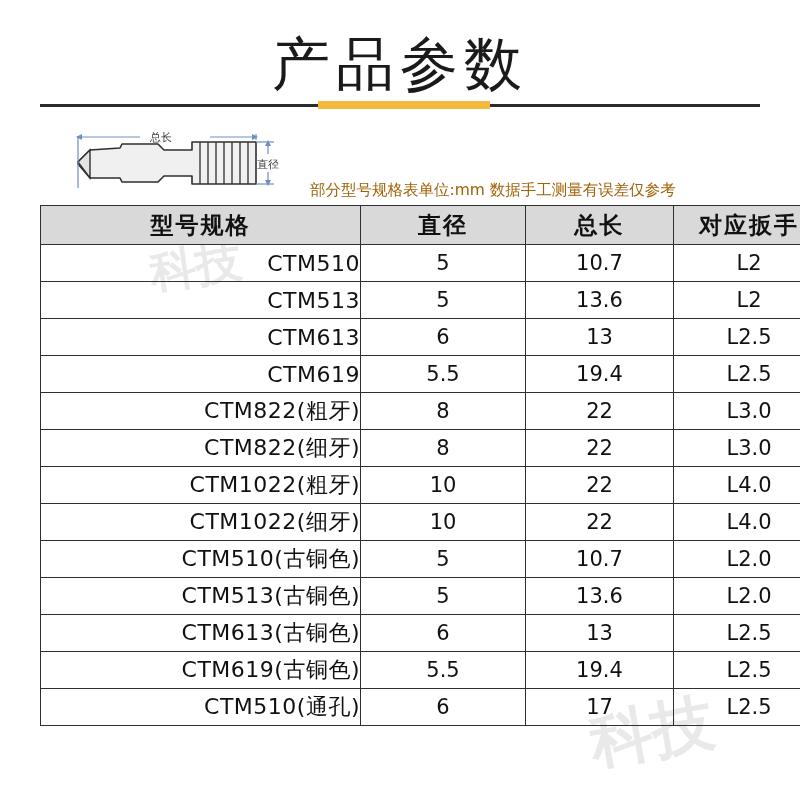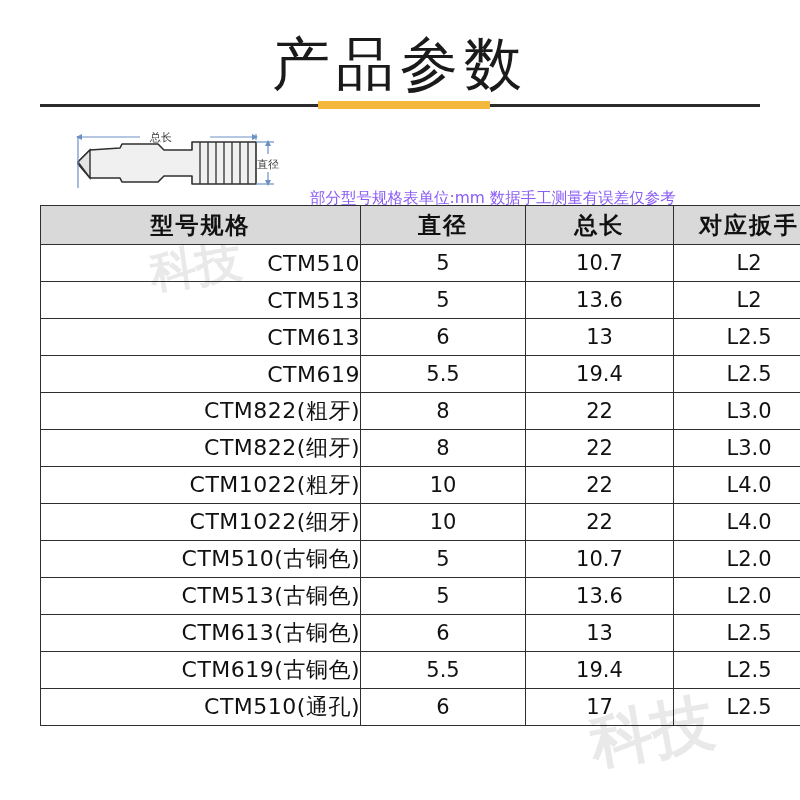--- a/index.html
+++ b/index.html
@@ -78,23 +78,22 @@
 
   
   .red-note {
     position: absolute;
     top: 180px;
     left: 310px;
     width: 480px;
     text-align: left;
     font-family: "DejaVu Sans", sans-serif;
     font-size: 15.5px;
-    color: #8b5cf6;
+    color: #a16207;
     white-space: nowrap;
-    margin-top: 8px;
   }
 
   
   .table-wrap {
     position: absolute;
     left: 8px;
     top: 205px;
     width: 784px;
     padding-left: 32px;
   }

